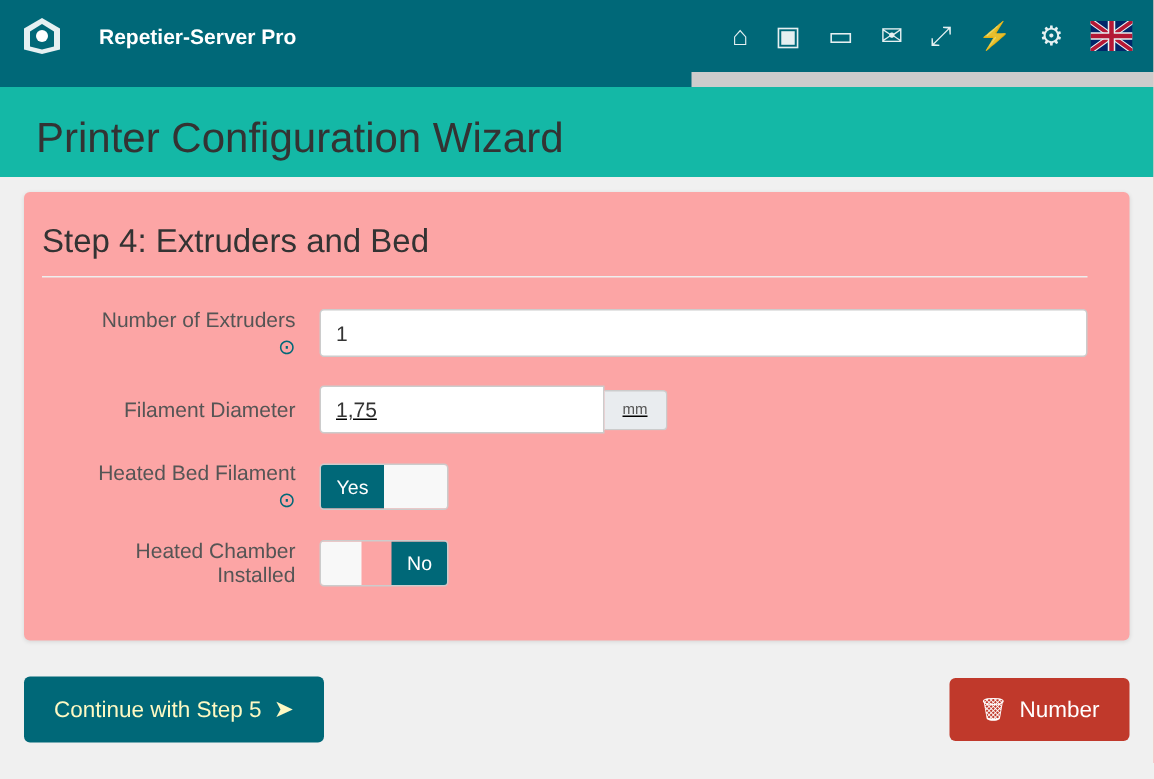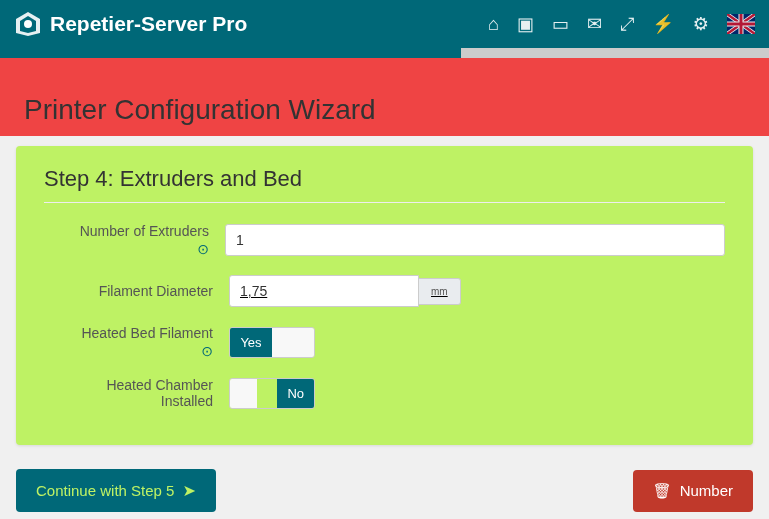--- a/index.html
+++ b/index.html
@@ -16,23 +16,23 @@
       background-color: #006878;
       height: 48px;
       display: flex;
       align-items: center;
       padding: 0 14px;
       gap: 18px;
     }
     .navbar-brand {
       display: flex;
       align-items: center;
-      gap: 8px;
-      color: white;
-      font-size: 21px;
+      gap: 24px;
+      color: white;
+      font-size: 14px;
       font-weight: bold;
       text-align: center;
     }
     .nav-icon {
       color: white;
       font-size: 18px;
       cursor: pointer;
       opacity: 0.9;
     }
     .navbar-brand-logo {
@@ -48,35 +48,35 @@
       margin: 0 0 0 0;
     }
     .progress-fill {
       height: 100%;
       background: #006878;
       width: 60%;
     }
 
     
     .page-title-area {
-      padding: 36px 24px 10px 24px;
-      background: #ef4444;
+      padding: 18px 24px 10px 24px;
+      background: #14b8a6;
     }
     .page-title {
       font-size: 28px;
       font-weight: 300;
       color: #333;
     }
 
     
     .card {
-      background: #bef264;
+      background: #fca5a5;
       margin: 10px 16px;
       border-radius: 4px;
-      padding: 20px 28px 18px 28px;
+      padding: 20px 28px 18px 12px;
       box-shadow: 0 1px 3px rgba(0,0,0,0.1);
     }
     .step-title {
       font-size: 22px;
       font-weight: 400;
       color: #333;
       margin-bottom: 20px;
       padding-bottom: 10px;
       border-bottom: 1px solid #eee;
     }
@@ -178,21 +178,21 @@
 
     
     .footer-area {
       display: flex;
       justify-content: space-between;
       align-items: center;
       padding: 14px 16px;
     }
     .btn-continue {
       background: #006878;
-      color: #bef264;
+      color: #fef9c3;
       border: none;
       border-radius: 4px;
       padding: 12px 20px;
       font-size: 15px;
       cursor: pointer;
       display: flex;
       align-items: center;
       gap: 8px;
     }
     .btn-abort {

